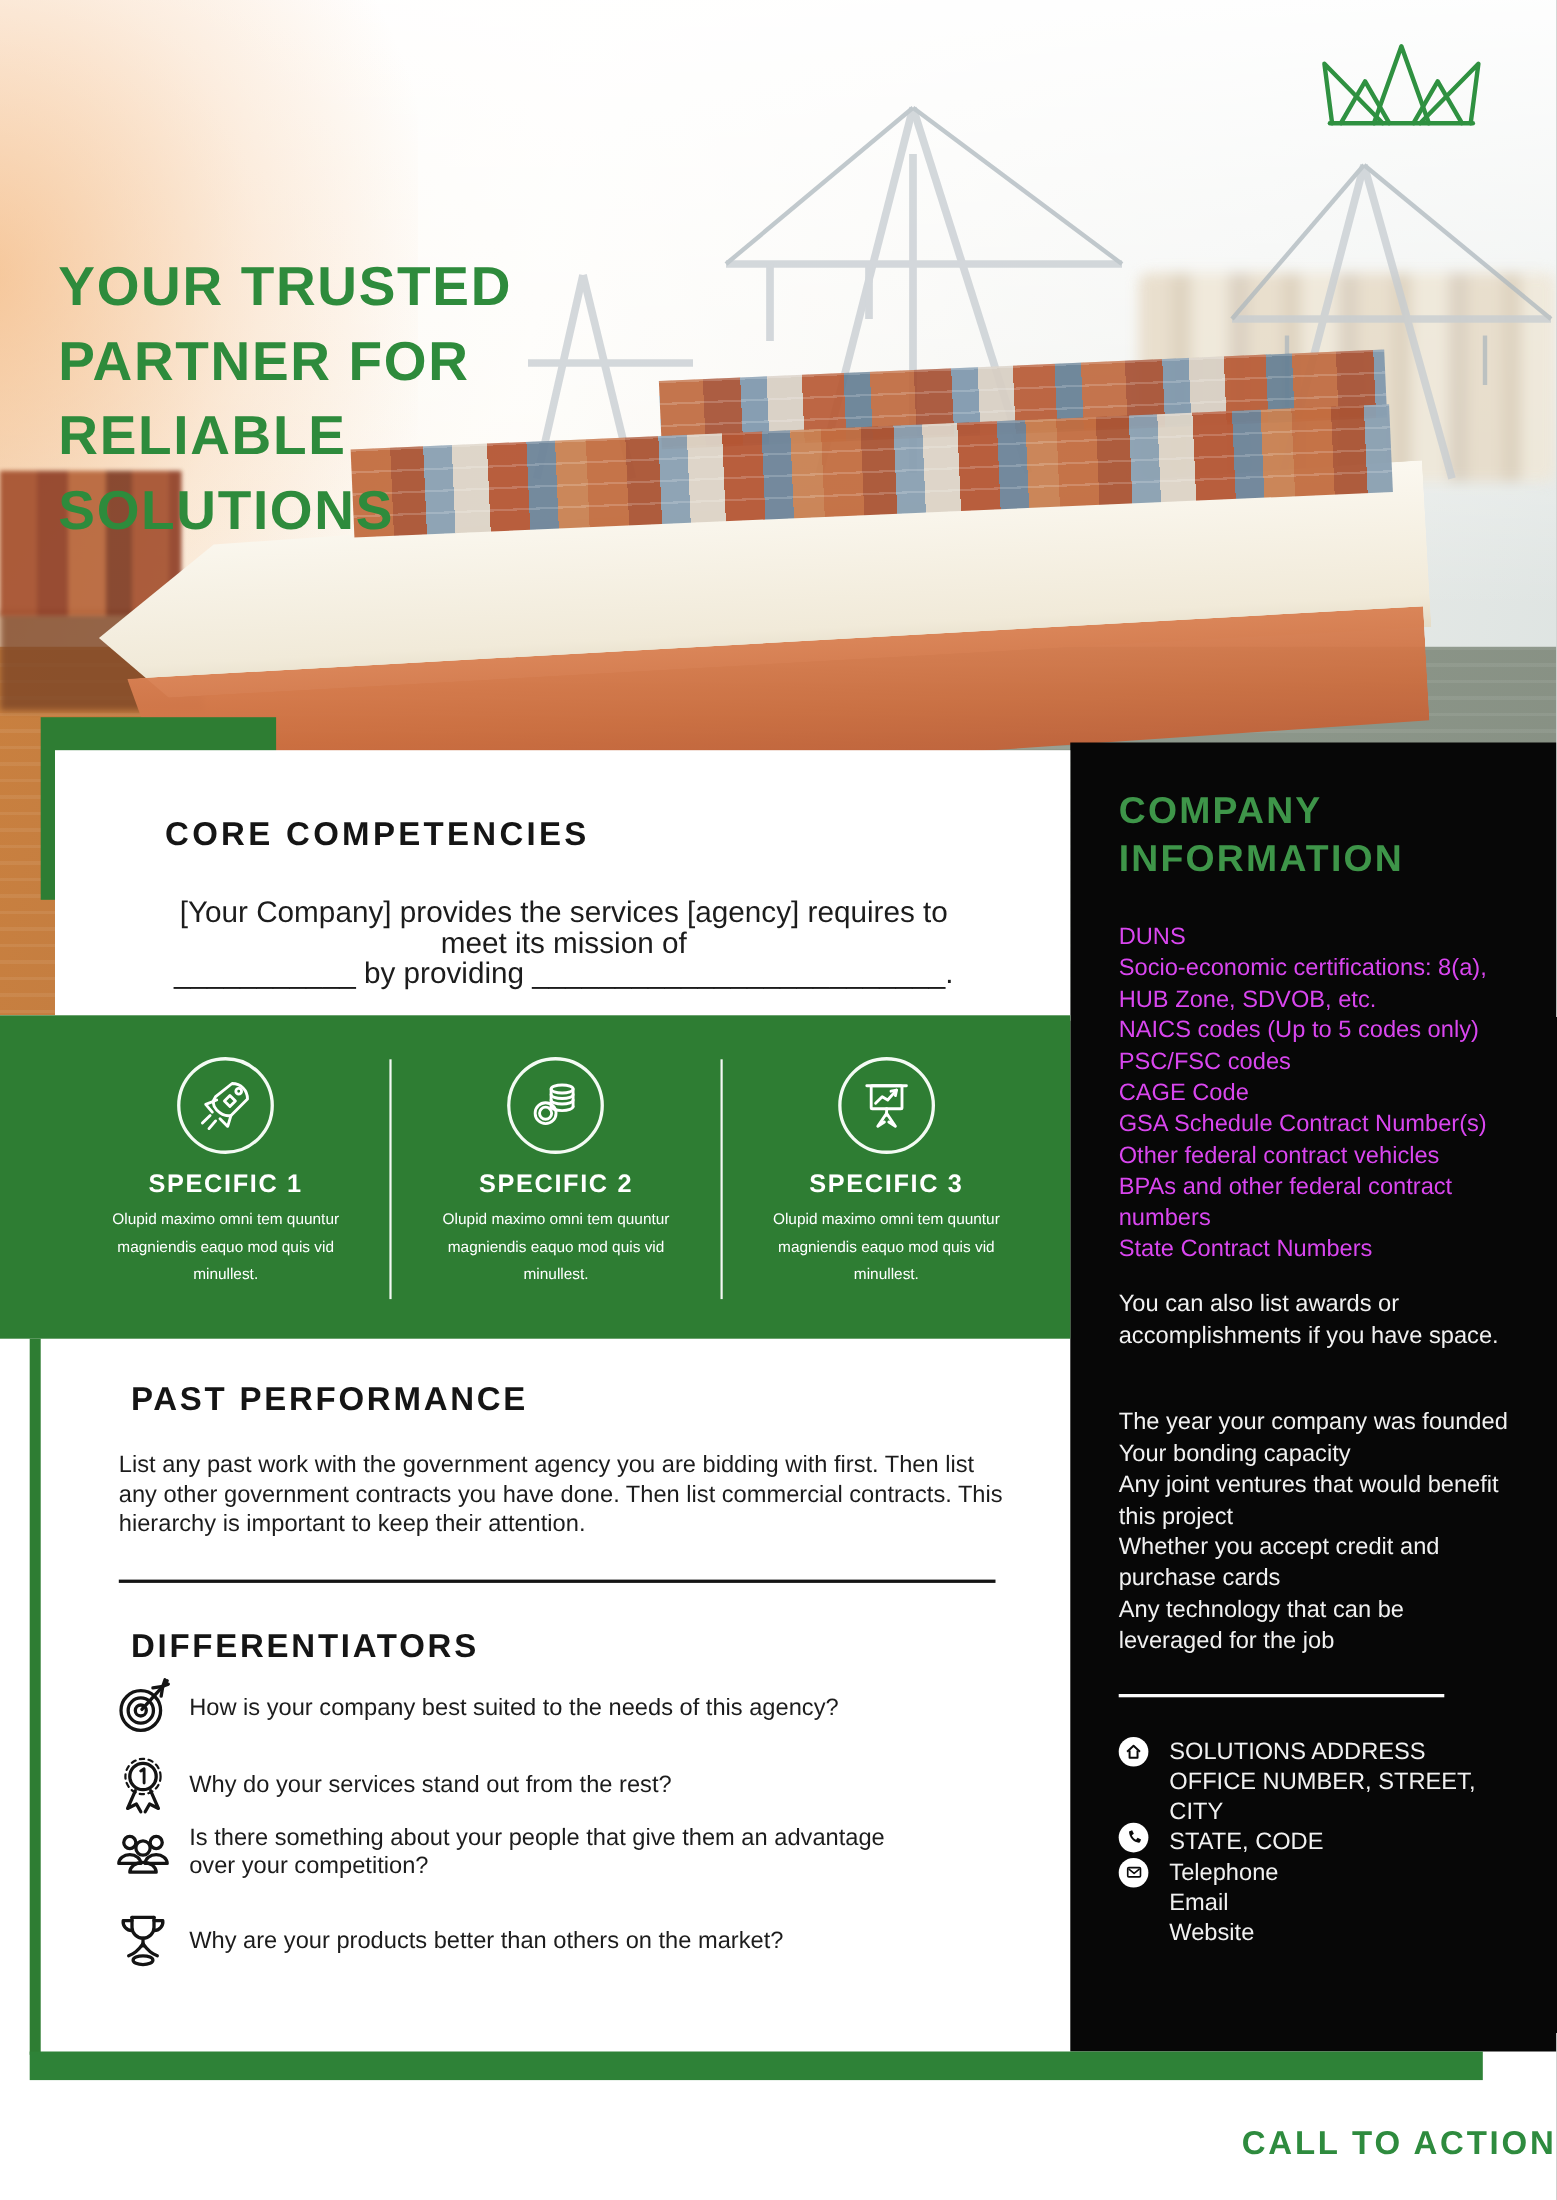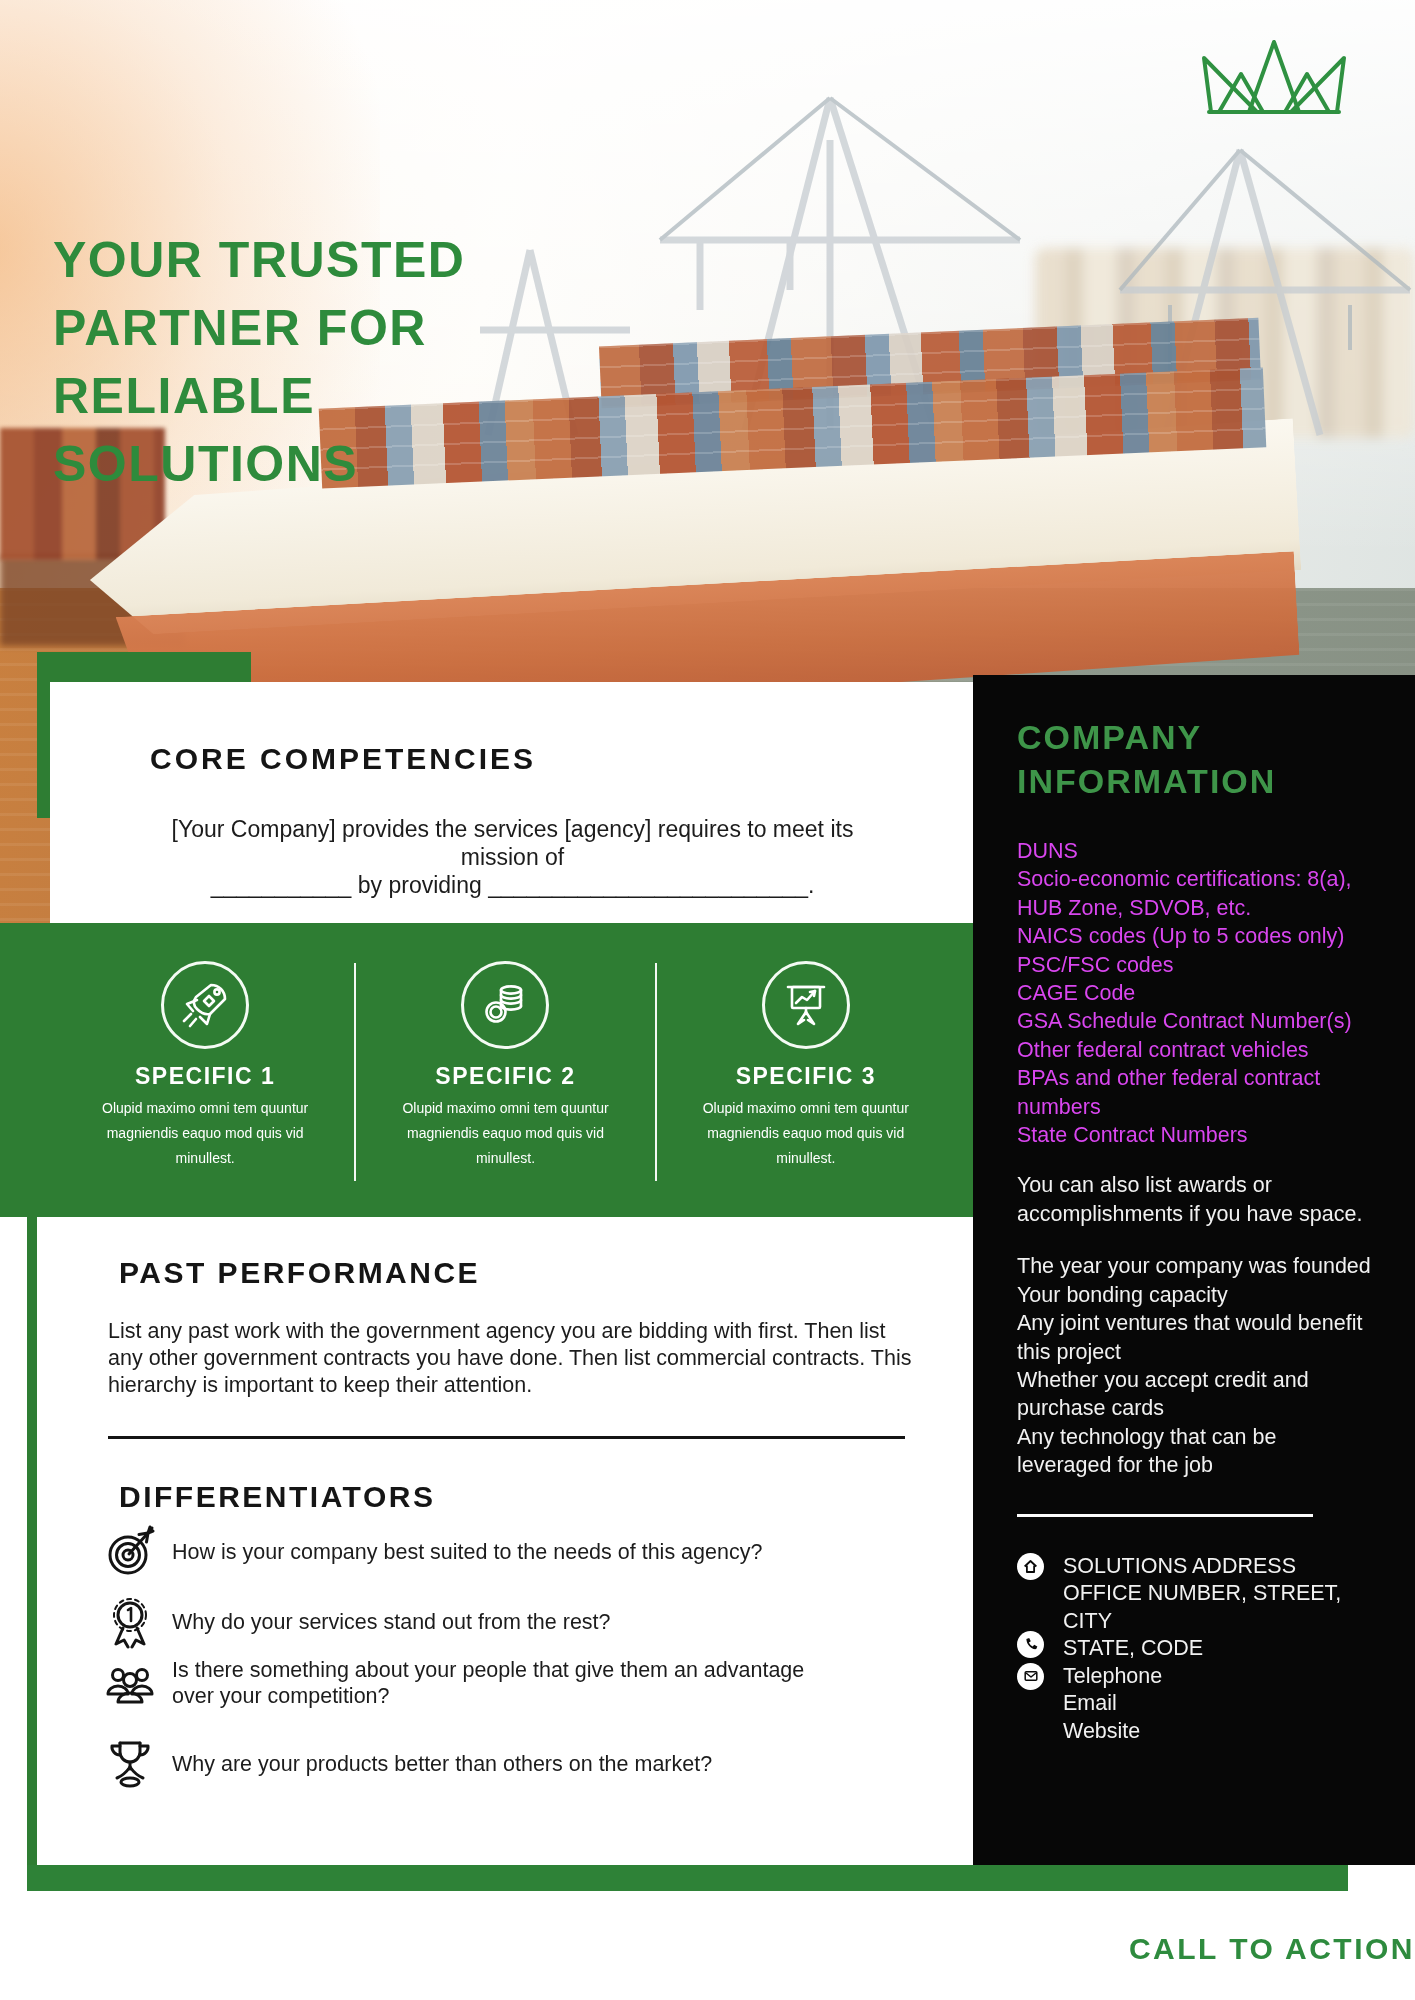--- a/index.html
+++ b/index.html
@@ -41,35 +41,35 @@
   .hero-title { position:absolute; left:53px; top:226px; color:#2e8b3c; font-weight:800;
           font-size:50px; line-height:68px; letter-spacing:1.5px; }
   .crown { position:absolute; left:1198px; top:28px; width:152px; height:92px; }
 
   
   .sidebar { position:absolute; left:973px; top:675px; width:442px; height:1190px; background:#070707; color:#f1f1f1;
           padding:40px 26px 0 44px; }
   .side-heading { color:#3e9549; font-weight:800; font-size:34px; line-height:44px; letter-spacing:2px; width:290px; }
   .side-list { font-size:21.5px; line-height:28.4px; width:354px; font-weight:400; color:#d946ef; }
   .side-note { font-size:21.5px; line-height:28.4px; width:354px; margin-top:22px; }
-  .side-list2 { font-size:21.5px; line-height:28.4px; width:354px; margin-top:24px; }
+  .side-list2 { font-size:21.5px; line-height:28.4px; width:354px; margin-top:50px; }
   .side-divider { width:296px; height:3px; background:#fcfcfc; margin-top:34px; }
   .contact-block { margin-top:36px; }
   .contact-rows { margin-top:30px; position:relative; }
   .contact-text { margin-left:46px; font-size:21.5px; line-height:27.5px; width:330px; }
   .badge { position:absolute; left:0; width:27px; height:27px; border-radius:50%; background:#ffffff;
           display:flex; align-items:center; justify-content:center; }
   .b-home { top:0px; } .b-phone { top:78px; } .b-mail { top:110px; }
 
   
   .green-rect { position:absolute; left:37px; top:652px; width:214px; height:166px; background:#2e7d33; }
   .core-card { position:absolute; left:50px; top:682px; width:923px; height:246px; background:#ffffff; }
   .core-heading { position:absolute; left:100px; top:60px; color:#151515; font-weight:800; font-size:30px; letter-spacing:3px; }
   .core-body { position:absolute; left:90px; top:133px; width:745px; text-align:center; color:#1c1c1c;
-          font-size:23px; line-height:28px; }
+          font-size:27px; line-height:28px; }
 
   
   .band { position:absolute; left:0; top:923px; width:973px; height:294px; background:#2e7d33;
           display:flex; padding:38px 18px 0 56px; }
   .band-col { flex:1; display:flex; flex-direction:column; align-items:center; text-align:center; color:#ffffff; }
   .band-sep { width:2px; background:rgba(255,255,255,.95); margin-top:2px; height:218px; }
   .circle-icon { width:88px; height:88px; border:3px solid #f4fbf4; border-radius:50%;
           display:flex; align-items:center; justify-content:center; margin-bottom:14px; }
   .band-title { font-weight:800; font-size:23px; letter-spacing:1.5px; margin-bottom:6px; }
   .band-body { font-size:14px; line-height:25px; max-width:252px; }

